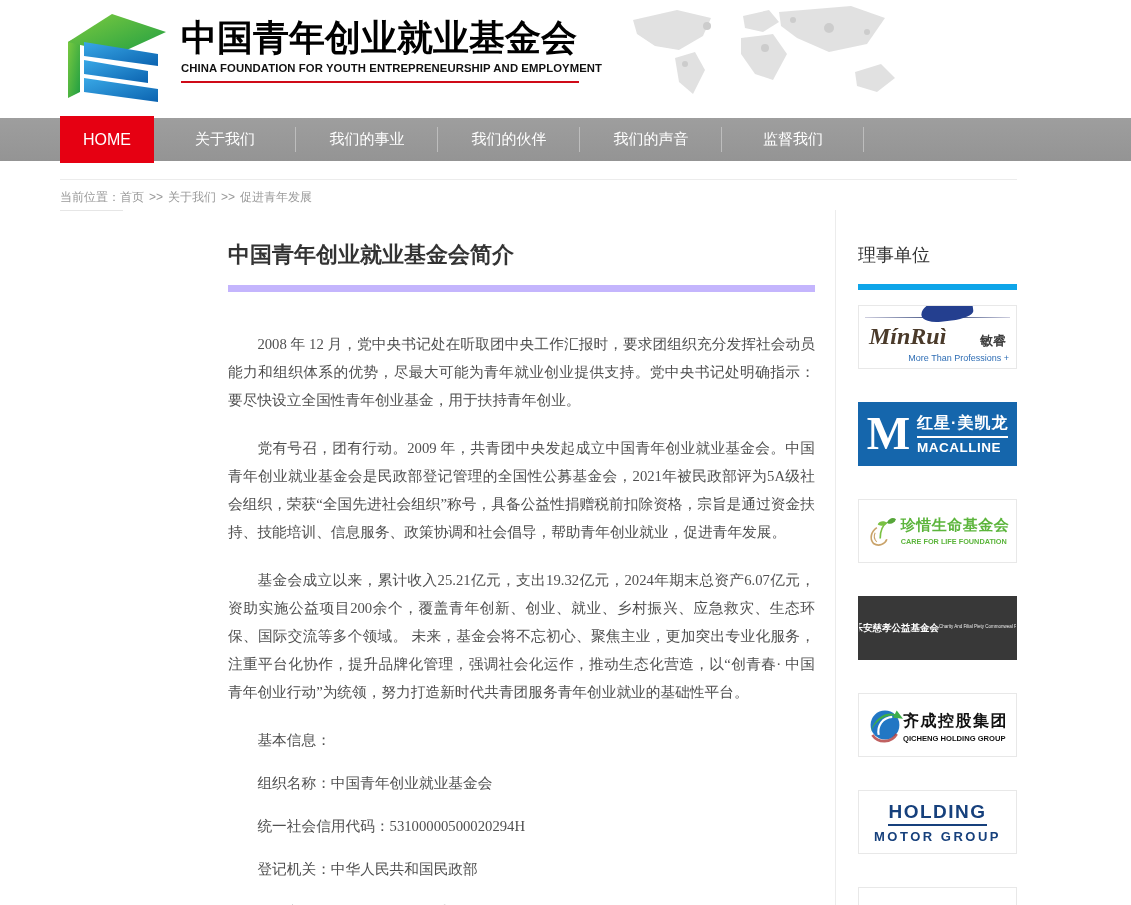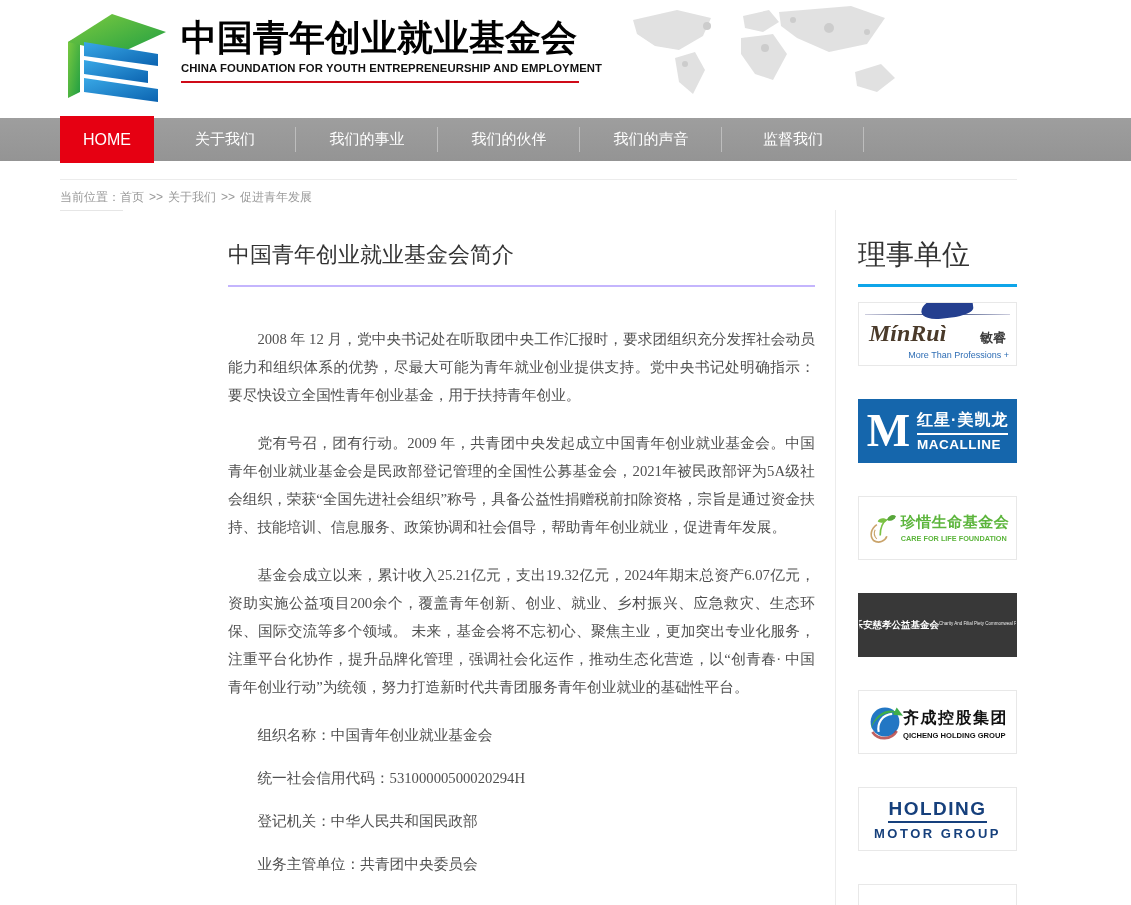--- a/index.html
+++ b/index.html
@@ -26,28 +26,28 @@
   .breadcrumb{position:absolute;top:179px;left:60px;width:957px;border-top:1px solid #ececec;padding-top:9px;font-size:12px;color:#999;}
   .breadcrumb a{color:#999;text-decoration:none;cursor:pointer;}
   .breadcrumb .sep{margin:0 5px;color:#999;}
 
   
   .content{position:absolute;top:210px;left:60px;width:957px;height:695px;}
   .left-stub{position:absolute;left:0;top:0;width:63px;height:2px;border-top:1px solid #e6e6e6;}
   .col-divider{position:absolute;left:775px;top:0;bottom:-210px;width:1px;background:#ececec;}
 
   .article{position:absolute;left:168px;top:0;width:587px;}
-  .article-title{margin:30px 0 0;font-size:22px;font-weight:400;color:#333;line-height:30px;padding-bottom:15px;border-bottom:2px solid #c4b5fd;}
+  .article-title{margin:30px 0 0;font-size:22px;font-weight:700;color:#333;line-height:30px;padding-bottom:15px;border-bottom:7px solid #c4b5fd;}
   .article-body{padding-top:38px;font-family:"Liberation Serif","DejaVu Serif",serif;font-size:14.7px;color:#4f4f4f;text-align:justify;}
   .article-body p{margin:0 0 20px;line-height:28px;text-indent:2em;}
   .article-body p.info{margin-bottom:15px;text-align:left;}
 
   
   .sidebar{position:absolute;left:798px;top:0;width:159px;}
-  .sidebar-heading{margin:32px 0 0;font-size:28px;font-weight:500;color:#333;line-height:26px;padding-bottom:16px;border-bottom:3px solid #0ea5e9;}
+  .sidebar-heading{margin:32px 0 0;font-size:18px;font-weight:500;color:#333;line-height:26px;padding-bottom:16px;border-bottom:6px solid #0ea5e9;}
   .partner-list{margin-top:15px;}
   .partner-card{box-sizing:border-box;width:159px;height:64px;border:1px solid #e8e8e8;margin-bottom:33px;background:#fff;display:flex;align-items:center;justify-content:center;overflow:hidden;cursor:pointer;position:relative;}
 
   
   .minrui-line{position:absolute;top:11px;left:6px;right:6px;height:1px;background:linear-gradient(90deg,#cfcfdf,#2c3f75 55%,#cfcfdf);}
   .minrui-blob{position:absolute;top:-7px;left:62px;width:52px;height:22px;background:#243f8f;border-radius:60% 40% 55% 45%/75% 65% 40% 50%;transform:rotate(-7deg);}
   .minrui-script{position:absolute;left:10px;top:17px;font-family:"Liberation Serif","DejaVu Serif",serif;font-style:italic;font-weight:bold;font-size:24px;color:#4a3a2a;white-space:nowrap;}
   .minrui-cn{position:absolute;right:10px;top:26px;font-size:13px;font-weight:bold;color:#3a3a3a;}
   .minrui-tagline{position:absolute;right:7px;bottom:5px;font-size:9px;color:#2f6eb5;white-space:nowrap;}
 
@@ -153,20 +153,21 @@
   <div class="content">
     <div class="left-stub"></div>
     <div class="col-divider"></div>
 
     <div class="article">
       <h1 class="article-title">中国青年创业就业基金会简介</h1>
       <div class="article-body">
         <p>2008 年 12 月，党中央书记处在听取团中央工作汇报时，要求团组织充分发挥社会动员能力和组织体系的优势，尽最大可能为青年就业创业提供支持。党中央书记处明确指示：要尽快设立全国性青年创业基金，用于扶持青年创业。</p>
         <p>党有号召，团有行动。2009 年，共青团中央发起成立中国青年创业就业基金会。中国青年创业就业基金会是民政部登记管理的全国性公募基金会，2021年被民政部评为5A级社会组织，荣获“全国先进社会组织”称号，具备公益性捐赠税前扣除资格，宗旨是通过资金扶持、技能培训、信息服务、政策协调和社会倡导，帮助青年创业就业，促进青年发展。</p>
         <p>基金会成立以来，累计收入25.21亿元，支出19.32亿元，2024年期末总资产6.07亿元，资助实施公益项目200余个，覆盖青年创新、创业、就业、乡村振兴、应急救灾、生态环保、国际交流等多个领域。 未来，基金会将不忘初心、聚焦主业，更加突出专业化服务，注重平台化协作，提升品牌化管理，强调社会化运作，推动生态化营造，以“创青春· 中国青年创业行动”为统领，努力打造新时代共青团服务青年创业就业的基础性平台。</p>
+        <p class="info">基本信息：</p>
         <p class="info">组织名称：中国青年创业就业基金会</p>
         <p class="info">统一社会信用代码：53100000500020294H</p>
         <p class="info">登记机关：中华人民共和国民政部</p>
         <p class="info">业务主管单位：共青团中央委员会</p>
       </div>
     </div>
 
     <div class="sidebar">
       <h2 class="sidebar-heading">理事单位</h2>
       <div class="partner-list">

